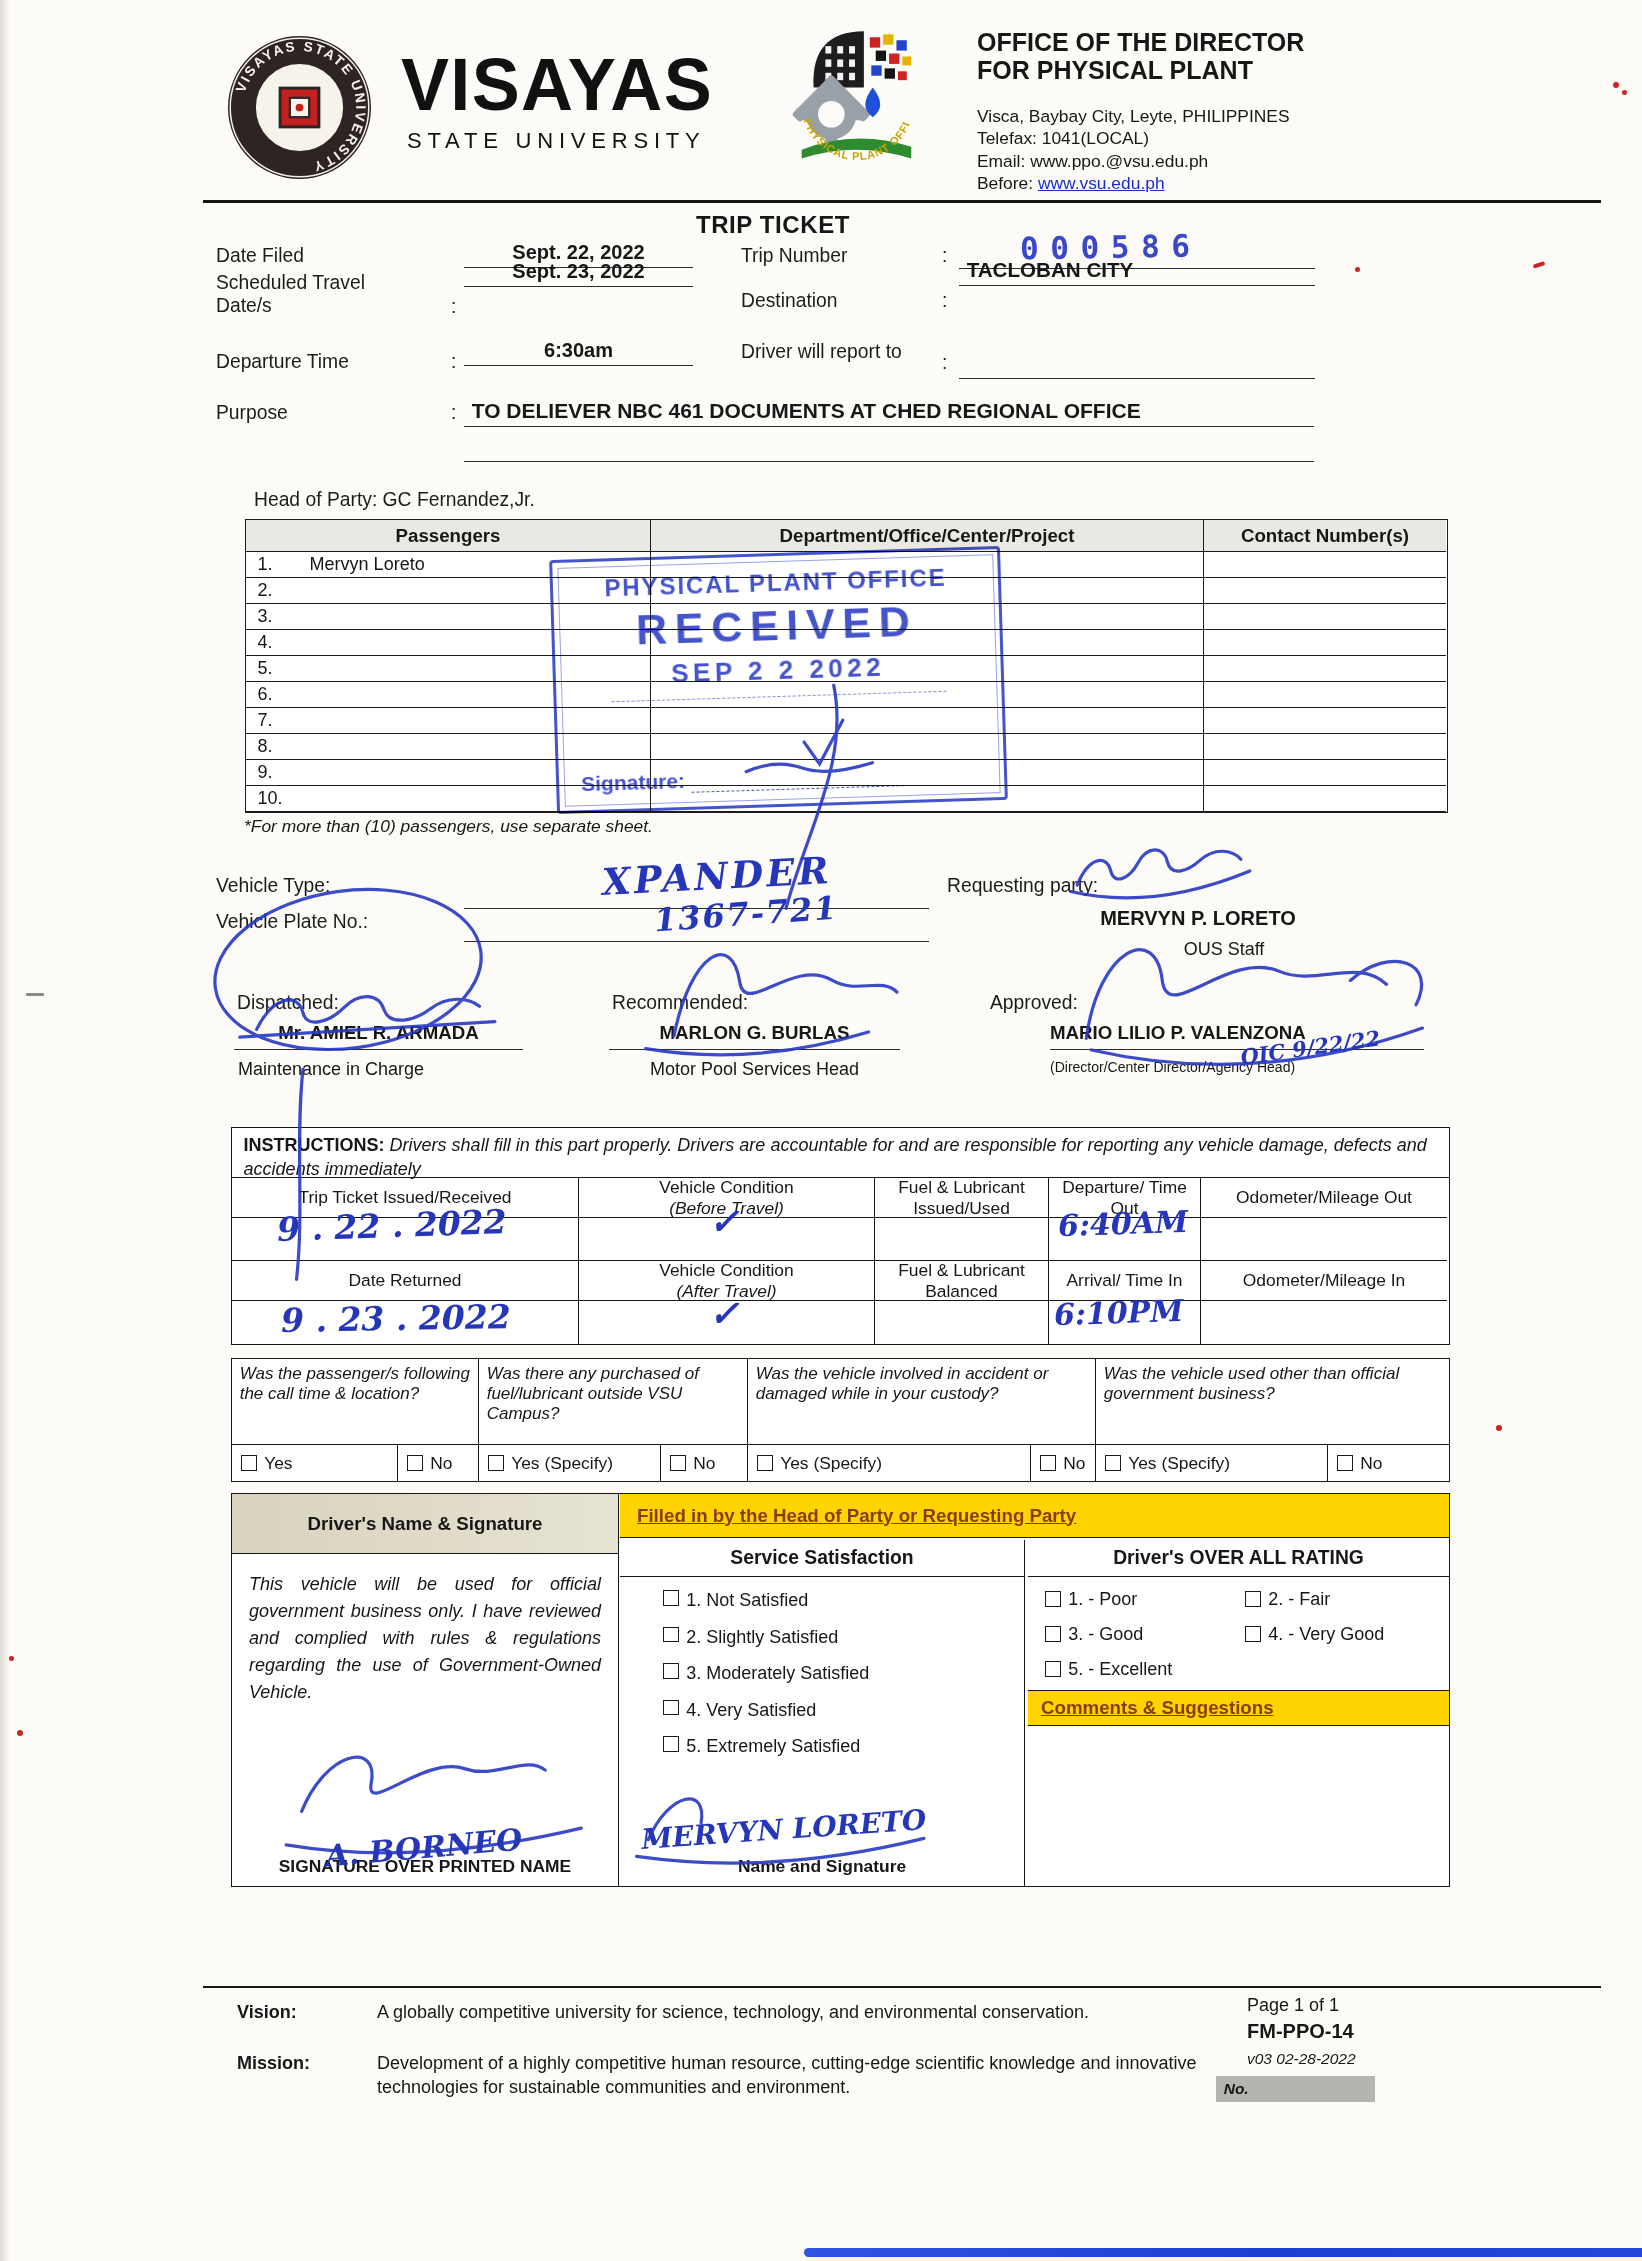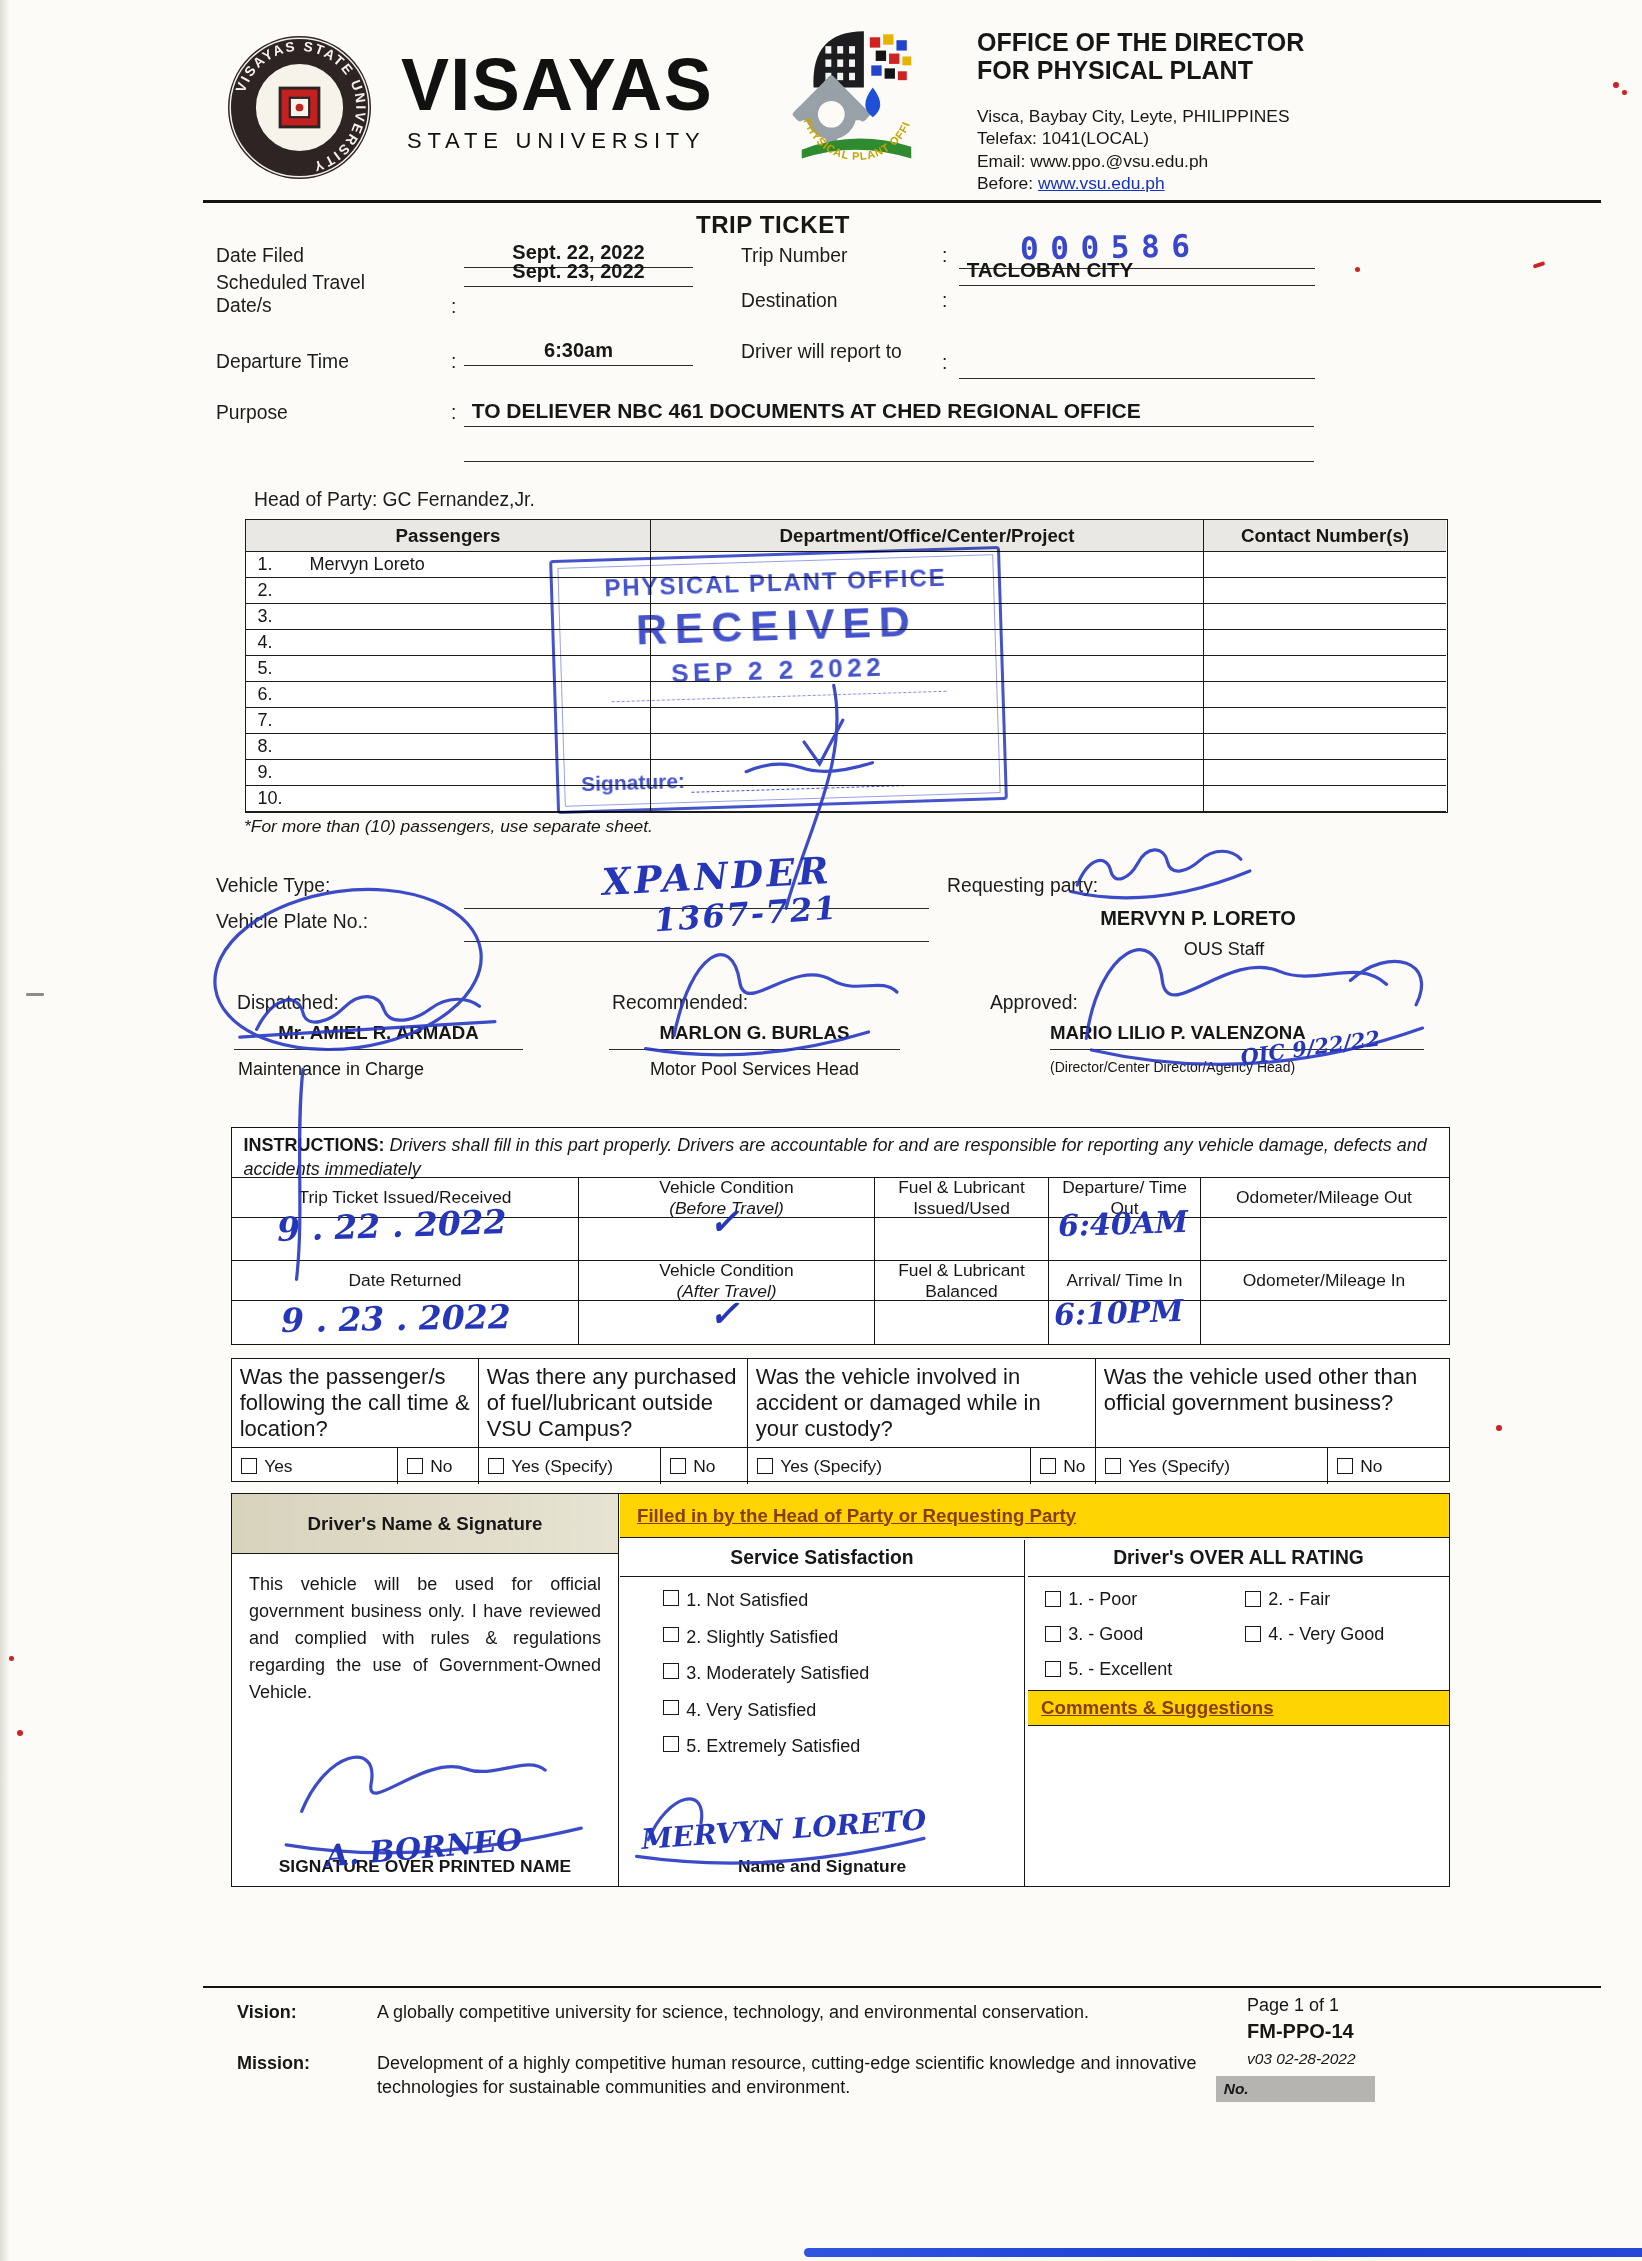--- a/index.html
+++ b/index.html
@@ -49,31 +49,31 @@
   .igrid>div{border-right:1.3px solid #161616;border-bottom:1.3px solid #161616;font-size:17.4px;
     display:flex;flex-direction:column;align-items:center;justify-content:center;text-align:center;line-height:1.15;padding:1.3px 3.9px}
   .igrid>div.lc{border-right:none}
   .igrid>div.lr{border-bottom:none}
   .iit{font-style:italic}
   
   .qwrap{left:231px;top:1358px;width:1219px;height:124px;border:1.9px solid #161616;display:grid;
     grid-template-columns:247px 269px 348px 354px;background:#fff}
   .qcell{border-right:1.3px solid #161616;display:flex;flex-direction:column}
   .qcell.lc{border-right:none}
-  .qtext{flex:1;font-size:22px;line-height:1.18;padding:5.2px 7.7px}
+  .qtext{flex:1;font-style:italic;font-size:17px;line-height:1.18;padding:5.2px 7.7px}
   .qrow{height:37px;border-top:1.3px solid #161616;display:flex;align-items:stretch;font-size:17.4px}
   .qyes,.qno{display:flex;align-items:center;padding-left:9px;line-height:1.05}
   .qyes{border-right:1.3px solid #161616}
   .qno{flex:1}
   
   .dwrap{left:231px;top:1493px;width:1219px;height:394px;border:1.9px solid #161616;background:#fff}
   .dleft{position:absolute;left:0;top:0;width:387px;height:100%;border-right:1.9px solid #161616}
   .dhead{height:60px;border-bottom:1.9px solid #161616;display:flex;align-items:center;justify-content:center;
     font-weight:bold;font-size:18.7px;background:linear-gradient(90deg,#d8d3bd,#e7e3d2)}
-  .dpara{padding:17px 17px 0;font-size:18px;line-height:1.5;text-align:justify}
+  .dpara{padding:17px 17px 0;font-style:italic;font-size:18px;line-height:1.5;text-align:justify}
   .dcap{position:absolute;bottom:9px;left:0;right:0;text-align:center;font-weight:bold;font-size:17.4px}
   .banner{position:absolute;left:388px;top:0;right:0;height:44px;background:#ffd400;border-bottom:1.9px solid #161616;
     display:flex;align-items:center;padding-left:17px}
   .bannertxt{font-weight:bold;font-size:18.7px;color:#8a3c00;text-decoration:underline}
   .scol{position:absolute;left:388px;top:46px;width:405px;bottom:0;border-right:1.9px solid #161616}
   .rcol{position:absolute;left:796px;top:46px;right:0;bottom:0}
   .subtitle{height:37px;border-bottom:1.9px solid #161616;display:flex;align-items:center;justify-content:center;
     font-weight:bold;font-size:19.3px}
   .sopts{padding:13px 0 0 43px}
   .sopt{display:flex;align-items:flex-start;font-size:18px;margin-bottom:15.5px}

